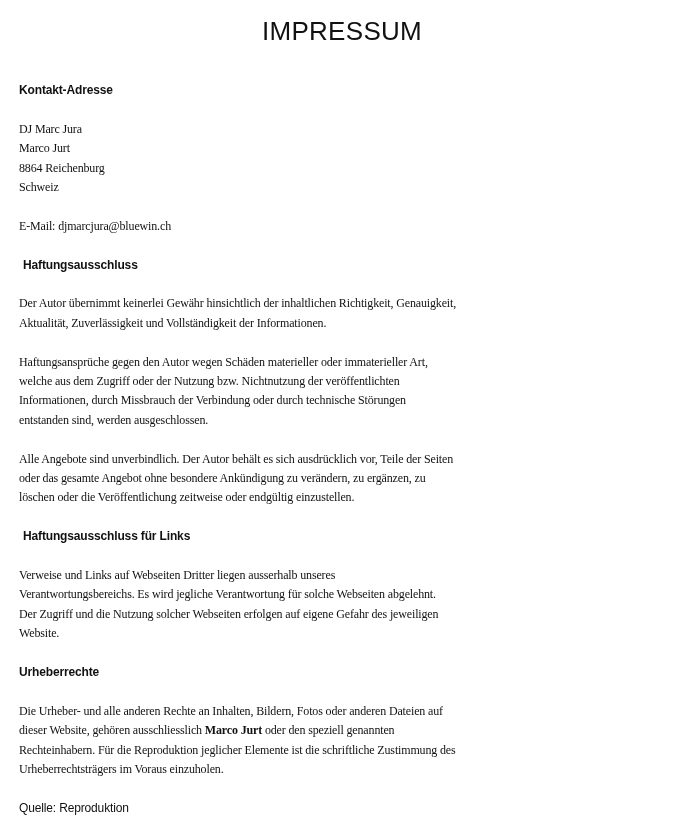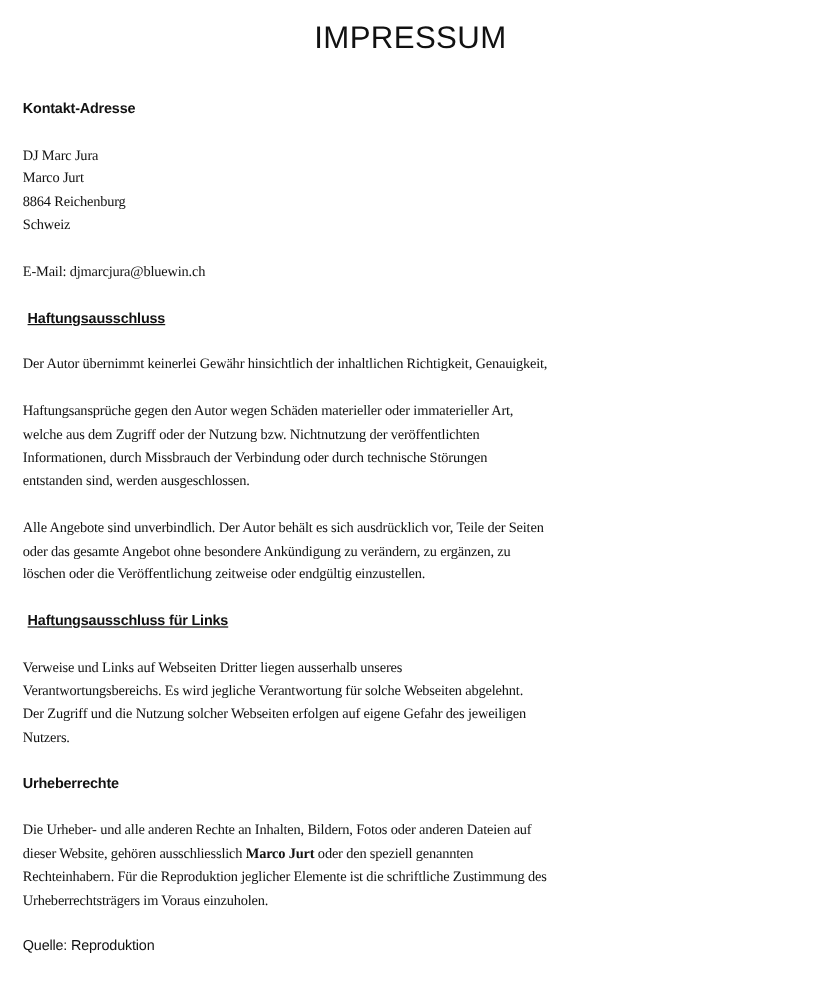--- a/index.html
+++ b/index.html
@@ -42,21 +42,20 @@
       line-height: 19.4px;
       letter-spacing: -0.15px;
       margin-top: 13px;
     }
     .heading {
       font-weight: bold;
       margin: 0;
     }
     .heading.indent {
       padding-left: 4px;
-      text-decoration: underline;
     }
     .para {
       margin: 0;
     }
     .gap {
       height: 19.4px;
     }
     .line {
       display: block;
       white-space: nowrap;
@@ -89,20 +88,21 @@
     <div class="gap"></div>
     <div class="line">
       <span>E-Mail: </span><a class="mail">djmarcjura@bluewin.ch</a>
     </div>
     <div class="gap"></div>
 
     <p class="heading indent">Haftungsausschluss</p>
     <div class="gap"></div>
     <p class="para">
       <span class="line">Der Autor übernimmt keinerlei Gewähr hinsichtlich der inhaltlichen Richtigkeit, Genauigkeit,</span>
+      <span class="line">Aktualität, Zuverlässigkeit und Vollständigkeit der Informationen.</span>
     </p>
     <div class="gap"></div>
     <p class="para">
       <span class="line">Haftungsansprüche gegen den Autor wegen Schäden materieller oder immaterieller Art,</span>
       <span class="line">welche aus dem Zugriff oder der Nutzung bzw. Nichtnutzung der veröffentlichten</span>
       <span class="line">Informationen, durch Missbrauch der Verbindung oder durch technische Störungen</span>
       <span class="line">entstanden sind, werden ausgeschlossen.</span>
     </p>
     <div class="gap"></div>
     <p class="para">
@@ -111,21 +111,21 @@
       <span class="line">löschen oder die Veröffentlichung zeitweise oder endgültig einzustellen.</span>
     </p>
     <div class="gap"></div>
 
     <p class="heading indent">Haftungsausschluss für Links</p>
     <div class="gap"></div>
     <p class="para">
       <span class="line">Verweise und Links auf Webseiten Dritter liegen ausserhalb unseres</span>
       <span class="line">Verantwortungsbereichs. Es wird jegliche Verantwortung für solche Webseiten abgelehnt.</span>
       <span class="line">Der Zugriff und die Nutzung solcher Webseiten erfolgen auf eigene Gefahr des jeweiligen</span>
-      <span class="line">Nutzers.</span>
+      <span class="line">Website.</span>
     </p>
     <div class="gap"></div>
 
     <p class="heading">Urheberrechte</p>
     <div class="gap"></div>
     <p class="para">
       <span class="line">Die Urheber- und alle anderen Rechte an Inhalten, Bildern, Fotos oder anderen Dateien auf</span>
       <span class="line"><span>dieser Website, gehören ausschliesslich </span><b class="inline-bold">Marco Jurt</b><span> oder den speziell genannten</span></span>
       <span class="line">Rechteinhabern. Für die Reproduktion jeglicher Elemente ist die schriftliche Zustimmung des</span>
       <span class="line">Urheberrechtsträgers im Voraus einzuholen.</span>

